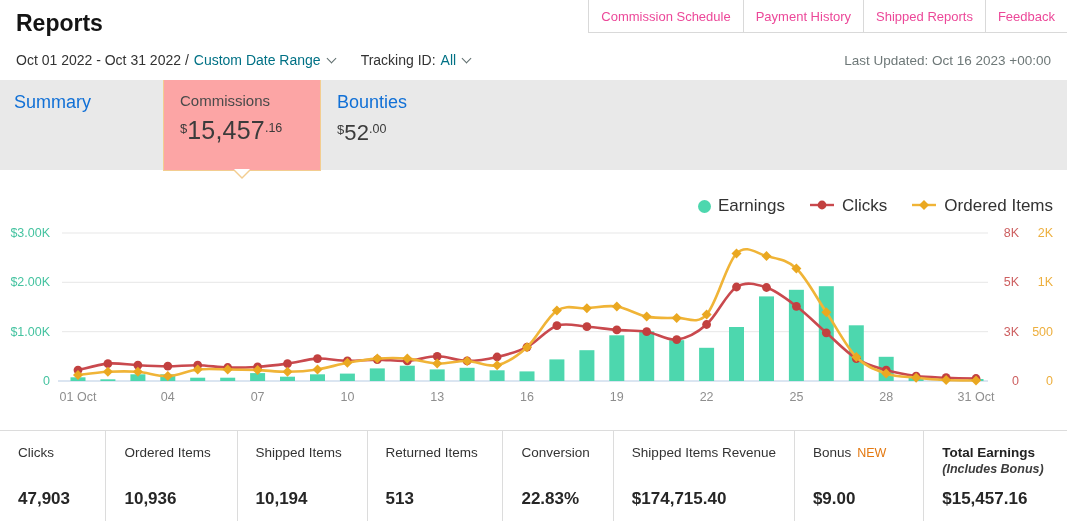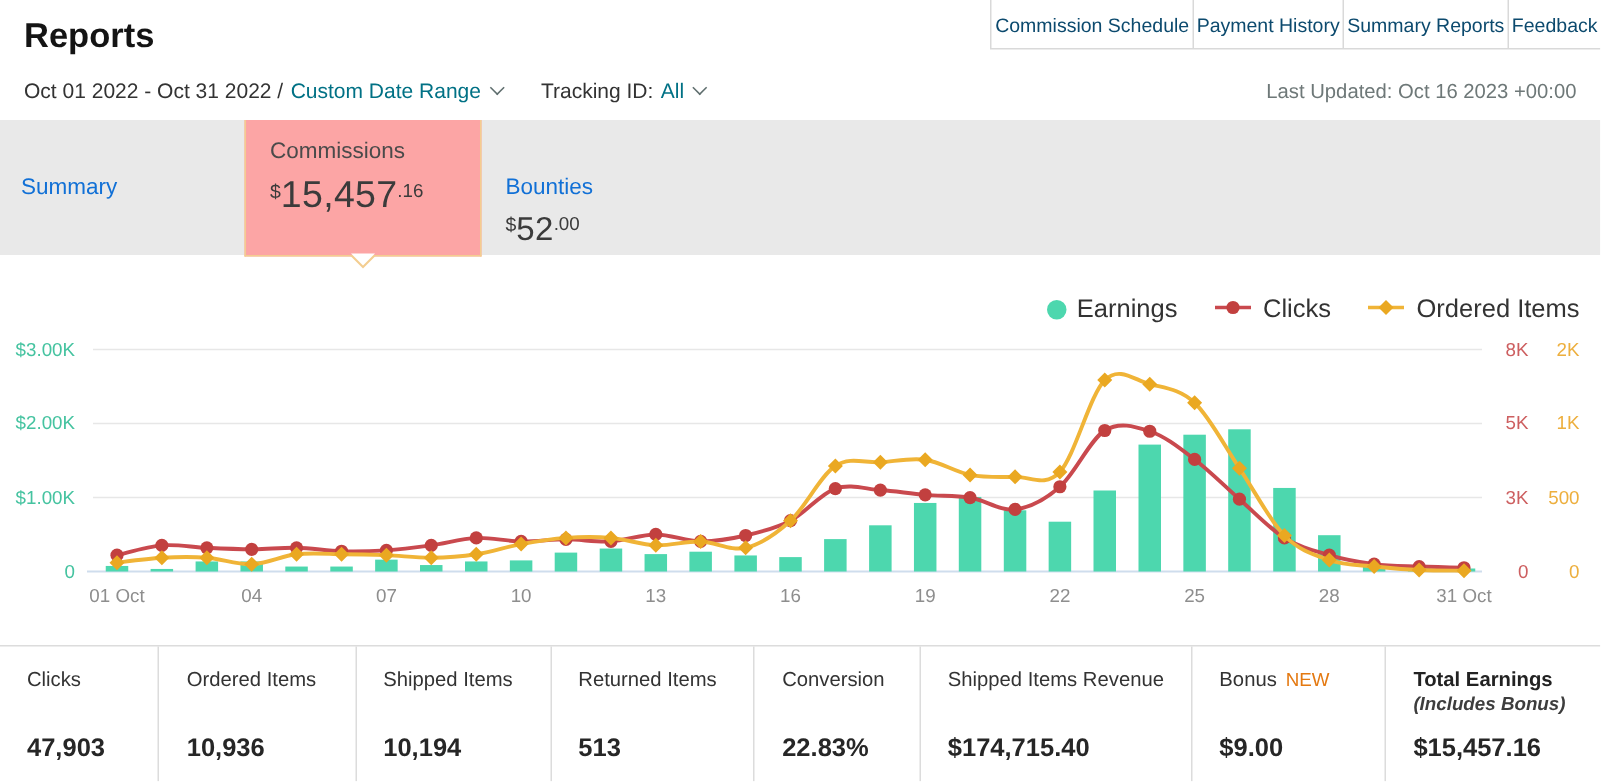--- a/index.html
+++ b/index.html
@@ -4,31 +4,31 @@
 <style>
   * { margin:0; padding:0; box-sizing:border-box; }
   html,body { background:#fff; }
   .page {
     position:relative; width:1067px; height:521px; overflow:hidden;
     background:#fff; font-family:"Liberation Sans", sans-serif; color:#333;border-radius:11px;
   }
   
   .page-title { position:absolute; top:10px; left:16px; font-size:23px; font-weight:700; color:#141414; }
   .top-tabs { position:absolute; top:0; right:0; display:flex; border-bottom:1px solid #d9d9d9; background:#fff; }
-  .top-tab { padding:9px 2px 8px; font-size:13px; color:#0c4a6e; border-left:1px solid #d9d9d9; cursor:pointer; white-space:nowrap; }
+  .top-tab { padding:9px 12px 8px; font-size:13px; color:#ec4899; border-left:1px solid #d9d9d9; cursor:pointer; white-space:nowrap; }
   
   .filter-row { position:absolute; top:52px; left:16px; right:16px; display:flex; align-items:center; font-size:14px; color:#333; }
   .link { color:var(--teal); cursor:pointer; }
   .chev { display:inline-block; width:7px; height:7px; border-right:1.5px solid #5f6e6e; border-bottom:1.5px solid #5f6e6e; transform:rotate(45deg); margin:0 0 3px 7px; }
   .tracking { margin-left:26px; }
   .last-updated { margin-left:auto; font-size:13.5px; color:#6e7878; }
   
   .strip { position:absolute; top:80px; left:0; width:100%; height:90px; background:var(--strip); }
   .card-plain { position:absolute; top:12px; cursor:pointer; }
-  .card-plain .card-label { font-size:15px; color:var(--blue);margin-top:24px; }
+  .card-plain .card-label { font-size:18px; color:var(--blue); }
   .card-selected { position:absolute; left:163px; top:0; width:158px; height:91px; background:#fca5a5;
     border:1px solid var(--cardborder); border-top:none; z-index:2; padding:12px 0 0 16px; cursor:default; }
   .card-selected .card-label { font-size:15px; color:#4a4a4a; }
   .amount { margin-top:7px; color:#3b3b3b; white-space:nowrap; }
   .amount .cur { font-size:13px; position:relative; top:-6px; }
   .amount .main { font-size:22px; letter-spacing:.2px; }
   .amount .cents { font-size:12.5px; position:relative; top:-7px; }
   .card-selected .amount .main { font-size:25px; }
   .caret-outer { position:absolute; left:50%; bottom:-9px; margin-left:-9px; width:0; height:0;
     border-left:9px solid transparent; border-right:9px solid transparent; border-top:9px solid var(--cardborder); }
@@ -53,21 +53,21 @@
 </head>
 <body>
 
 <div class="page">
 
   <h1 class="page-title">Reports</h1>
 
   <nav class="top-tabs">
     <span class="top-tab">Commission Schedule</span>
     <span class="top-tab">Payment History</span>
-    <span class="top-tab">Summary Reports</span>
+    <span class="top-tab">Shipped Reports</span>
     <span class="top-tab">Feedback</span>
   </nav>
 
   <div class="filter-row">
     <span>Oct 01 2022 - Oct 31 2022 /</span>
     <span style="width:5px"></span>
     <span class="link"><span>Custom Date Range</span></span>
     <span class="chev"></span>
     <span class="tracking">Tracking ID:</span>
     <span style="width:5px"></span>

